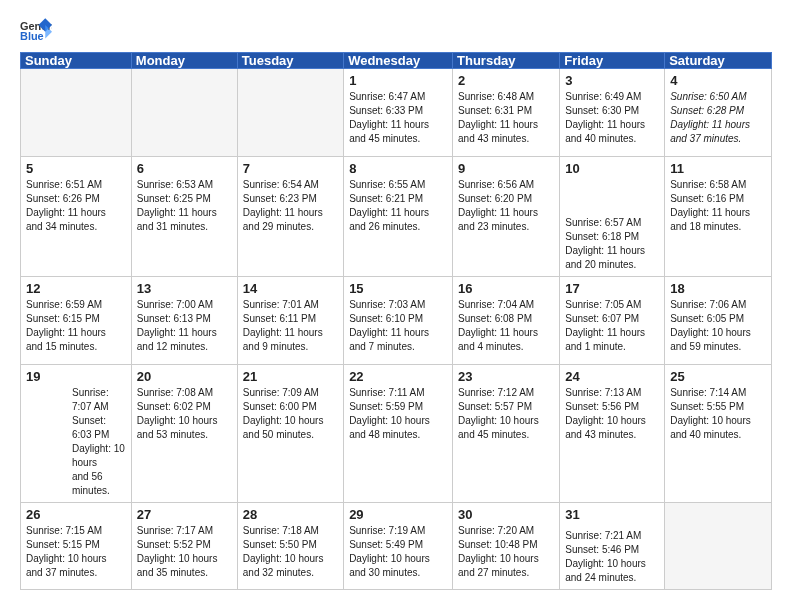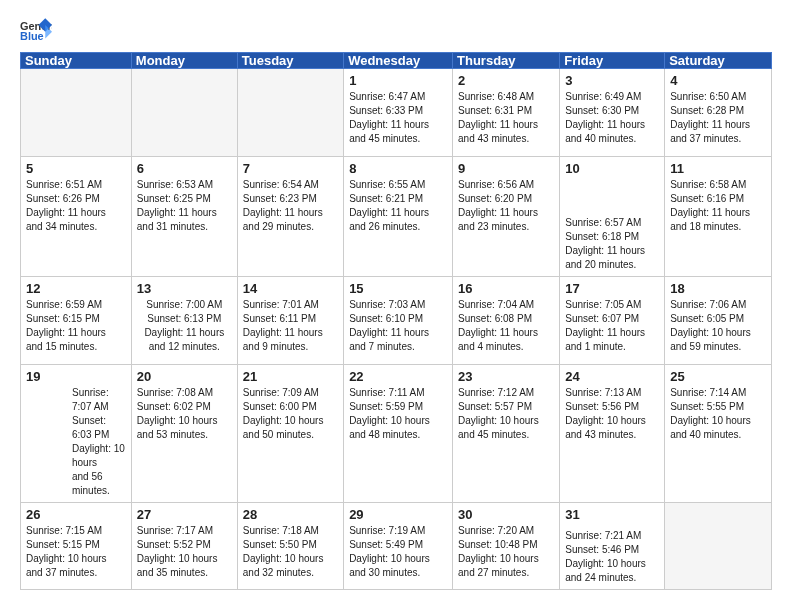--- a/index.html
+++ b/index.html
@@ -137,21 +137,21 @@
           </td>
           <td>
             <div class="day-number">3</div>
             <div class="day-info" style="white-space: pre-line;">Sunrise: 6:49 AM
 Sunset: 6:30 PM
 Daylight: 11 hours
 and 40 minutes.</div>
           </td>
           <td>
             <div class="day-number">4</div>
-            <div class="day-info" style="white-space: pre-line;">Sunrise: 6:50 AM
+            <div class="day-info" style="white-space: pre-line; font-style: italic;">Sunrise: 6:50 AM
 Sunset: 6:28 PM
 Daylight: 11 hours
 and 37 minutes.</div>
           </td>
         </tr>
         <tr class="week-row">
           <td>
             <div class="day-number">5</div>
             <div class="day-info" style="white-space: pre-line;">Sunrise: 6:51 AM
 Sunset: 6:26 PM
@@ -204,21 +204,21 @@
         <tr class="week-row">
           <td>
             <div class="day-number">12</div>
             <div class="day-info" style="white-space: pre-line;">Sunrise: 6:59 AM
 Sunset: 6:15 PM
 Daylight: 11 hours
 and 15 minutes.</div>
           </td>
           <td>
             <div class="day-number">13</div>
-            <div class="day-info" style="white-space: pre-line; text-align: center;">Sunrise: 7:00 AM
+            <div class="day-info" style="white-space: pre-line;">Sunrise: 7:00 AM
 Sunset: 6:13 PM
 Daylight: 11 hours
 and 12 minutes.</div>
           </td>
           <td>
             <div class="day-number">14</div>
             <div class="day-info" style="white-space: pre-line;">Sunrise: 7:01 AM
 Sunset: 6:11 PM
 Daylight: 11 hours
 and 9 minutes.</div>

